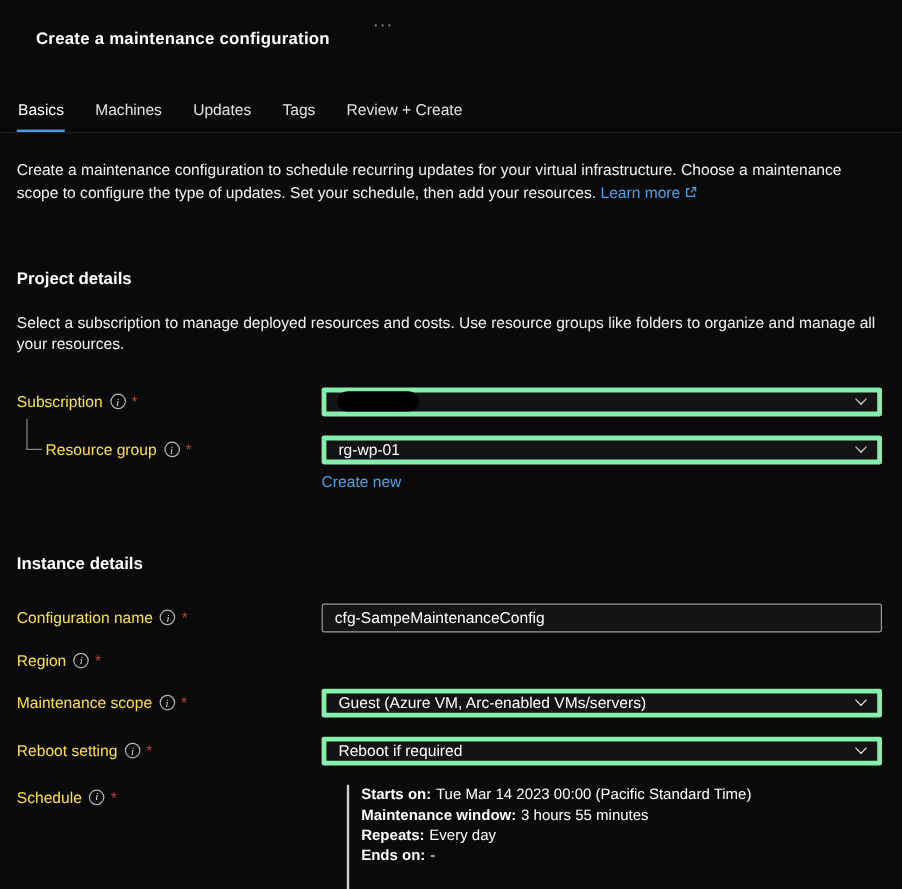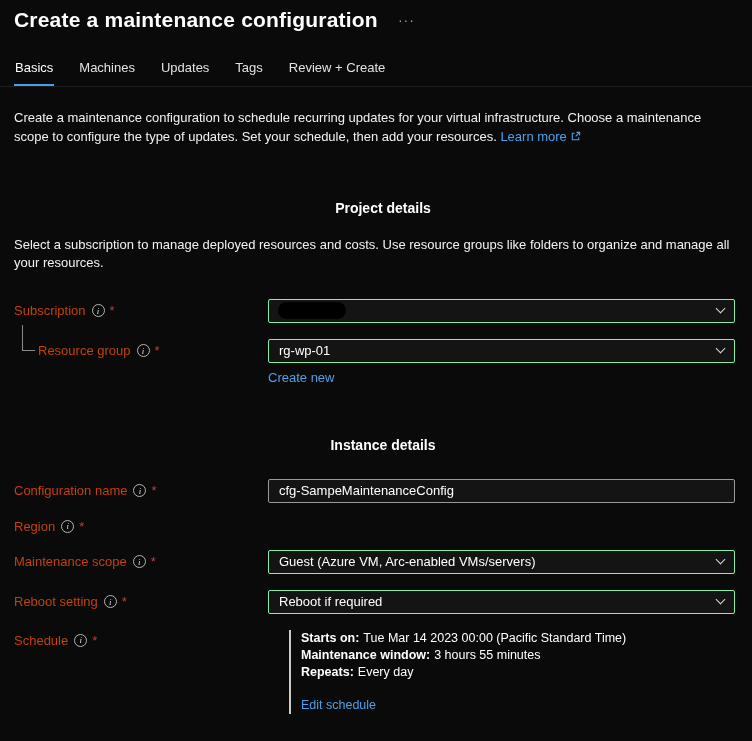--- a/index.html
+++ b/index.html
@@ -6,53 +6,53 @@
   html,body { margin:0; padding:0; }
   body {
     width: 752px; height: 741px;
     background: #0a0a0a;
     color: #ffffff;
     font-family: "Liberation Sans", sans-serif;
     font-size: 13px;
     overflow: hidden;
   }
   .header { display:flex; align-items:flex-start; padding:8px 16px 0 14px; }
-  .page-title { font-size:21px; font-weight:700; margin:0; letter-spacing:.2px; }
+  .page-title { font-size:14px; font-weight:700; margin:16px; letter-spacing:.2px; }
   .more-btn { color:#9a9a9a; font-size:14px; margin-left:20px; margin-top:4px; cursor:pointer; letter-spacing:1px; }
 
   .tabs { display:flex; gap:24px; padding:0 14px; margin-top:22px; border-bottom:1px solid #1e1e1e; }
   .tab { padding:6px 1px 9px; color:#e2e2e2; cursor:pointer; }
   .tab.active { color:#ffffff; border-bottom:2px solid #4a9ee8; }
 
   .intro { padding:22px 16px 0 14px; line-height:1.45; color:#f2f2f2; }
   .link { color:#4da0e8; cursor:pointer; text-decoration:none;margin-top:31px; }
   .ext-icon { margin-left:3px; vertical-align:-1px; }
 
-  .section-heading { font-size:14px; font-weight:700; margin:52px 0 0 14px;text-align:center; }
+  .section-heading { font-size:14px; font-weight:700; margin:52px 0 0 14px; }
   .section-desc { margin:20px 16px 0 14px; line-height:1.42; color:#f2f2f2; }
 
   .form { margin-top:26px; }
   .row { display:flex; align-items:center; padding:0 17px 0 14px; margin-bottom:16px; position:relative; }
   .row.top-align { align-items:flex-start;gap:21px; }
   .label-col { width:254px; flex-shrink:0; display:flex; align-items:center; gap:6px; }
   .label-col.indent { padding-left:24px; }
   .control-col { flex:1; min-width:0; }
-  .field-label { color:#c2410c; }
+  .field-label { color:#fde047; }
   .req { color:#bf4040; font-size:13px; margin-left:-1px; }
 
   .info-icon {
     width:13px; height:13px; border:1px solid #b5b5b5; border-radius:50%;
     display:inline-flex; align-items:center; justify-content:center;
     color:#dddddd; font-size:9px; font-family:"Liberation Serif", serif; font-style:italic;
     flex-shrink:0; cursor:pointer;
   }
   .info-icon::before { content:"i"; }
 
   .dropdown {
-    height:24px; border:1px solid #86efac; border-radius:2px; background:#141414;
+    height:24px; border:4px solid #86efac; border-radius:2px; background:#141414;
     display:flex; align-items:center; justify-content:space-between;
     padding:0 10px; cursor:pointer;
   }
   .dd-value { white-space:nowrap; overflow:hidden; text-overflow:ellipsis; }
   .chev {
     width:7px; height:7px; flex-shrink:0;
     border-right:1.6px solid #d8d8d8; border-bottom:1.6px solid #d8d8d8;
     transform:rotate(45deg); margin-top:-4px; margin-left:8px;
   }
   .redacted { width:66px; height:15px; background:#000000; border-radius:8px; box-shadow:0 0 0 1px #000; }
@@ -200,18 +200,21 @@
       <div class="sched">
         <div>
           <span class="k">Starts on:</span><span class="v">Tue Mar 14 2023 00:00 (Pacific Standard Time)</span>
         </div>
         <div>
           <span class="k">Maintenance window:</span><span class="v">3 hours 55 minutes</span>
         </div>
         <div>
           <span class="k">Repeats:</span><span class="v">Every day</span>
         </div>
+        <div>
+          <span class="k">Ends on:</span><span class="v">-</span>
+        </div>
         <a class="link edit">Edit schedule</a>
       </div>
     </div>
   </div>
 
 </div>
 
 </body></html>

